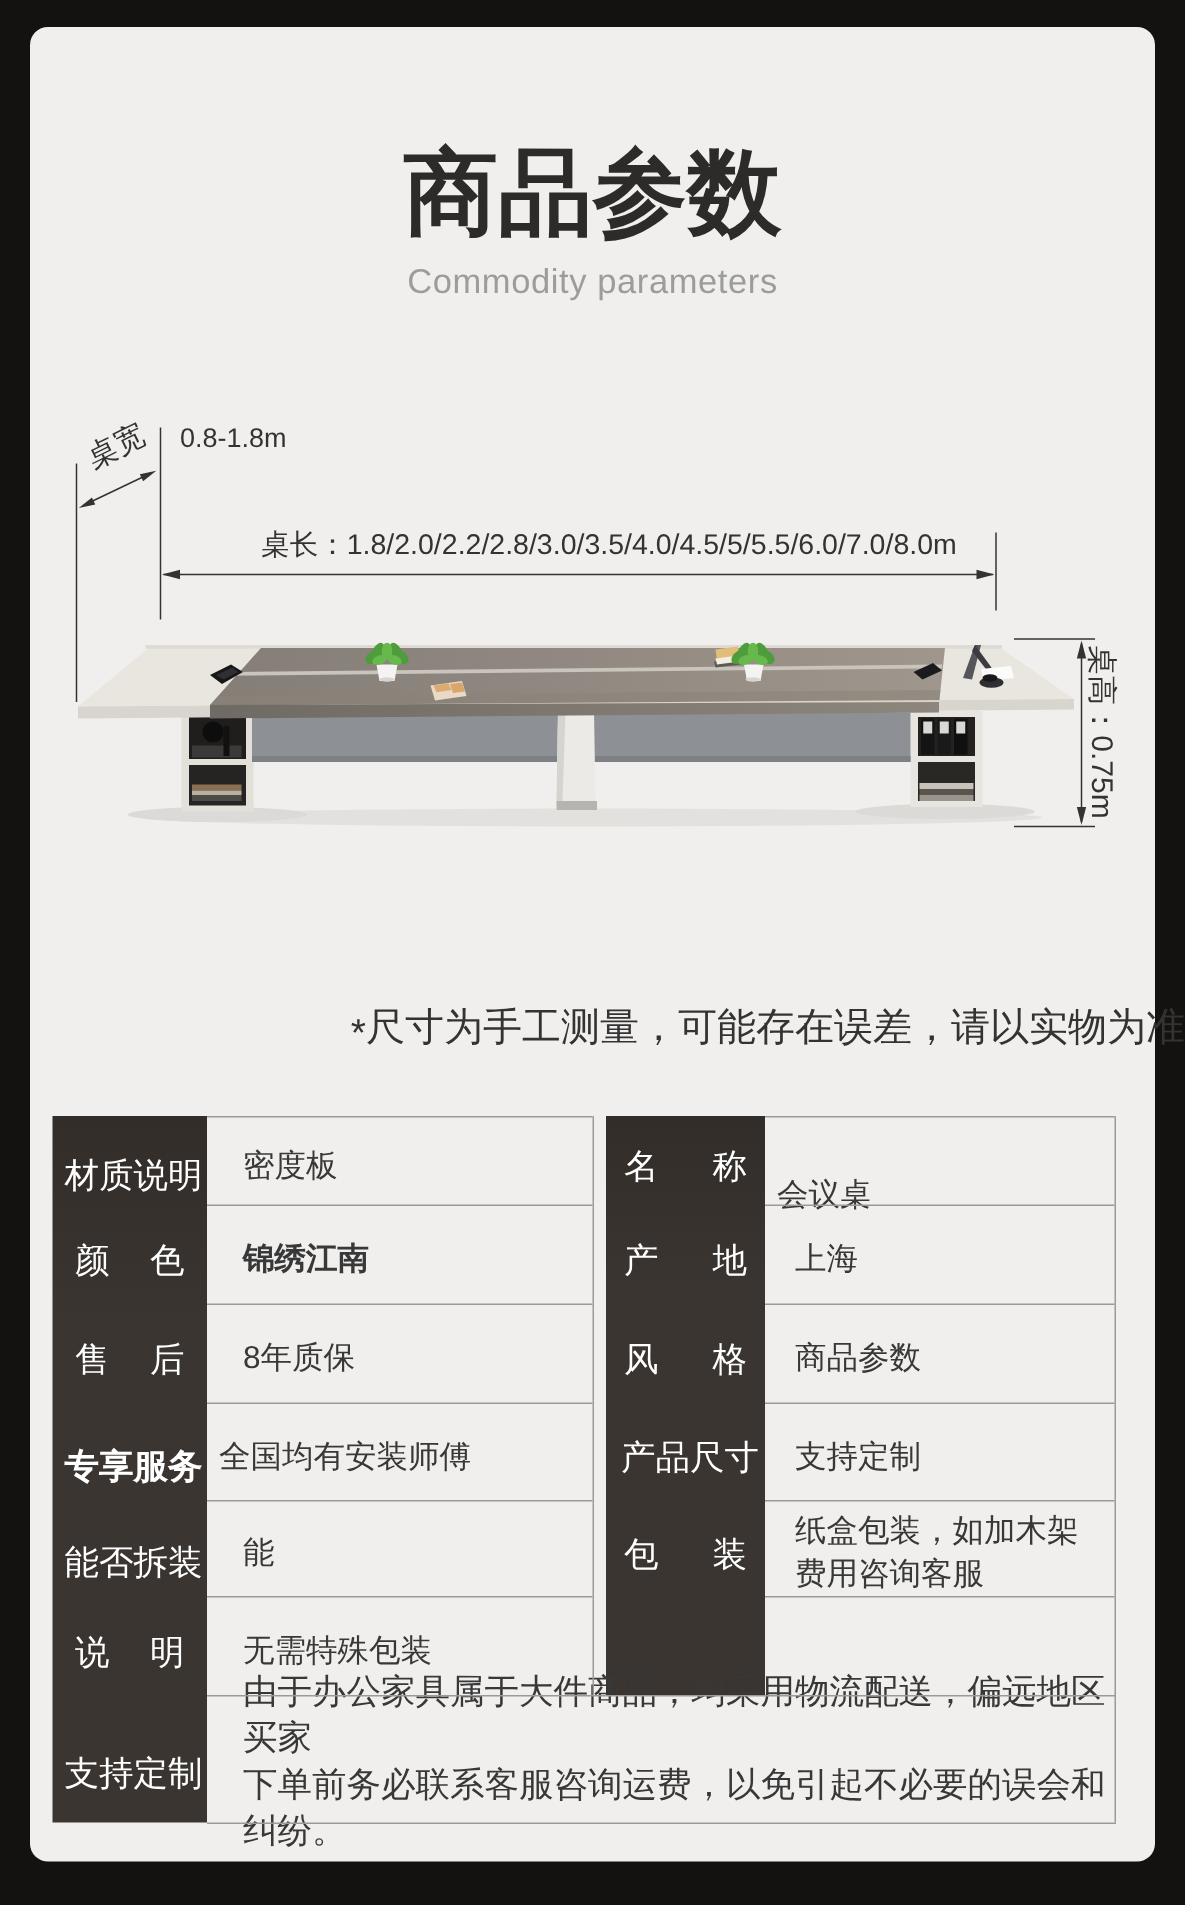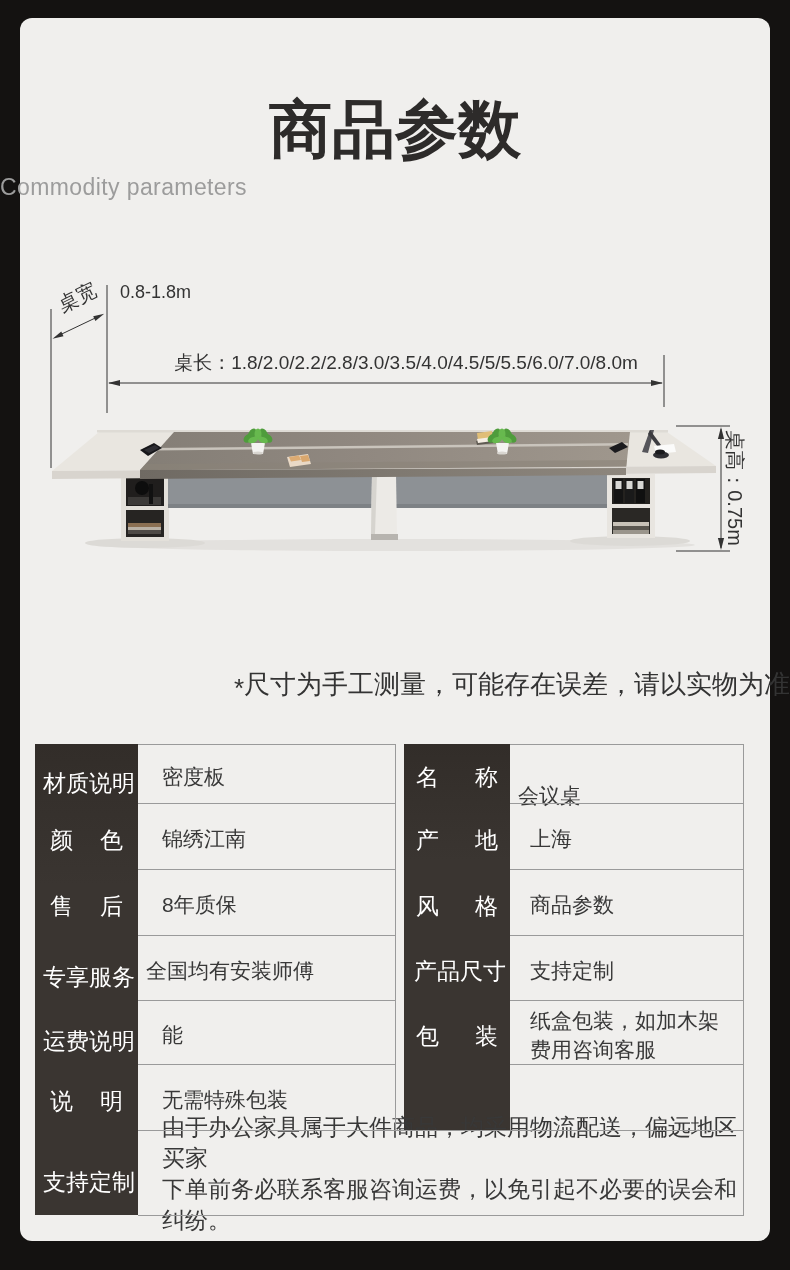--- a/index.html
+++ b/index.html
@@ -1,20 +1,20 @@
 <!DOCTYPE html>
 <html><head>
 <meta charset="utf-8">
 <style>
 html,body{margin:0;padding:0;}
 body{width:790px;height:1270px;background:#141211;font-family:"Liberation Sans",sans-serif;position:relative;overflow:hidden;}
 #panel{position:absolute;left:20px;top:18px;width:750px;height:1223px;background:#f0efed;border-radius:12px;}
 .abs{position:absolute;}
 #title{left:0;top:98px;width:790px;text-align:center;font-size:63px;font-weight:800;color:#2d2b2a;line-height:63px;letter-spacing:0;}
-#subtitle{left:0;top:172px;width:790px;font-size:23px;color:#9c9c9c;letter-spacing:0.4px;line-height:30px;}
+#subtitle{left:0;top:172px;width:790px;text-align:center;font-size:23px;color:#9c9c9c;letter-spacing:0.4px;line-height:30px;}
 #note{left:0;top:668px;width:790px;text-align:right;font-size:26px;color:#333;line-height:32px;}
 
 .dark{background:linear-gradient(180deg,#322d29 0%,#3a3531 30%,#3a3531 100%);}
 .lab{color:#fff;font-size:23px;display:flex;justify-content:space-between;align-items:center;padding:8px 15px 0;box-sizing:border-box;font-weight:500;}
 .lab4{color:#fff;font-size:23px;display:flex;align-items:center;white-space:nowrap;padding:19px 0 0 8px;letter-spacing:0;box-sizing:border-box;font-weight:500;}
 .val{color:#383838;font-size:21px;display:flex;align-items:center;box-sizing:border-box;padding-top:6px;}
 .hline{background:#9a9a9a;height:1px;}
 .vline2{background:#9a9a9a;width:1px;}
 </style>
 </head>
@@ -170,22 +170,22 @@
 
 <div class="abs lab4" style="left:35px;top:744px;width:103px;height:59px;">材质说明</div>
 <div class="abs lab" style="left:35px;top:803px;width:103px;height:66px;">
     <span>颜</span>
     <span>色</span>
   </div>
 <div class="abs lab" style="left:35px;top:869px;width:103px;height:66px;">
     <span>售</span>
     <span>后</span>
   </div>
-<div class="abs lab4" style="left:35px;top:935px;width:103px;height:65px;">专享服务</div>
-<div class="abs lab4" style="left:35px;top:1000px;width:103px;height:64px;">运费说明</div>
+<div class="abs lab4" style="left:35px;top:935px;width:103px;height:65px;font-weight:bold;">专享服务</div>
+<div class="abs lab4" style="left:35px;top:1000px;width:103px;height:64px;">能否拆装</div>
 <div class="abs lab" style="left:35px;top:1064px;width:103px;height:66px;">
     <span>说</span>
     <span>明</span>
   </div>
 <div class="abs lab4" style="left:35px;top:1130px;width:103px;height:85px;">支持定制</div>
 
 <div class="abs lab" style="left:404px;top:744px;width:106px;height:59px;padding:8px 12px 0;">
     <span>名</span>
     <span>称</span>
   </div>
@@ -197,21 +197,21 @@
     <span>风</span>
     <span>格</span>
   </div>
 <div class="abs lab4" style="left:404px;top:935px;width:106px;height:65px;padding:8px 0 0 10px;">产品尺寸</div>
 <div class="abs lab" style="left:404px;top:1000px;width:106px;height:64px;padding:8px 12px 0;">
     <span>包</span>
     <span>装</span>
   </div>
 
 <div class="abs val" style="left:138px;top:744px;width:257px;height:59px;padding-left:24px;">密度板</div>
-<div class="abs val" style="left:138px;top:803px;width:257px;height:66px;padding-left:24px;">锦绣江南</div>
+<div class="abs val" style="left:138px;top:803px;width:257px;height:66px;padding-left:24px;font-weight:bold;">锦绣江南</div>
 <div class="abs val" style="left:138px;top:869px;width:257px;height:66px;padding-left:24px;">8年质保</div>
 <div class="abs val" style="left:138px;top:935px;width:257px;height:65px;padding-left:8px;">全国均有安装师傅</div>
 <div class="abs val" style="left:138px;top:1000px;width:257px;height:64px;padding-left:24px;">能</div>
 <div class="abs val" style="left:138px;top:1064px;width:257px;height:66px;padding-left:24px;">无需特殊包装</div>
 <div class="abs val" style="left:138px;top:1130px;width:605px;height:85px;padding:2px 0 0 24px;line-height:31px;font-size:23px;">由于办公家具属于大件商品，均采用物流配送，偏远地区买家<br>下单前务必联系客服咨询运费，以免引起不必要的误会和纠纷。</div>
 
 <div class="abs val" style="left:510px;top:744px;width:233px;height:59px;padding-left:8px;margin-top:19px;">会议桌</div>
 <div class="abs val" style="left:510px;top:803px;width:233px;height:66px;padding-left:20px;">上海</div>
 <div class="abs val" style="left:510px;top:869px;width:233px;height:66px;padding-left:20px;">商品参数</div>
 <div class="abs val" style="left:510px;top:935px;width:233px;height:65px;padding-left:20px;">支持定制</div>

